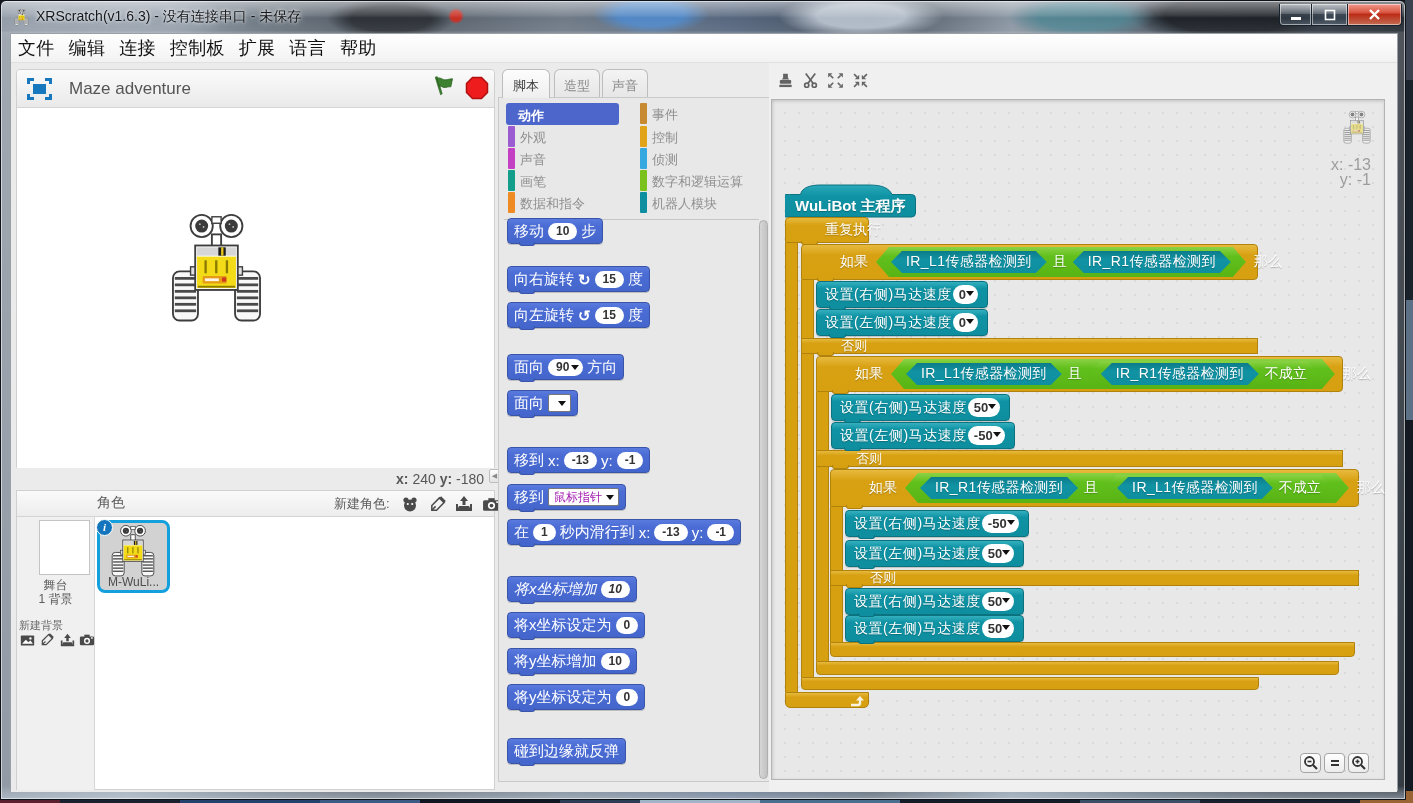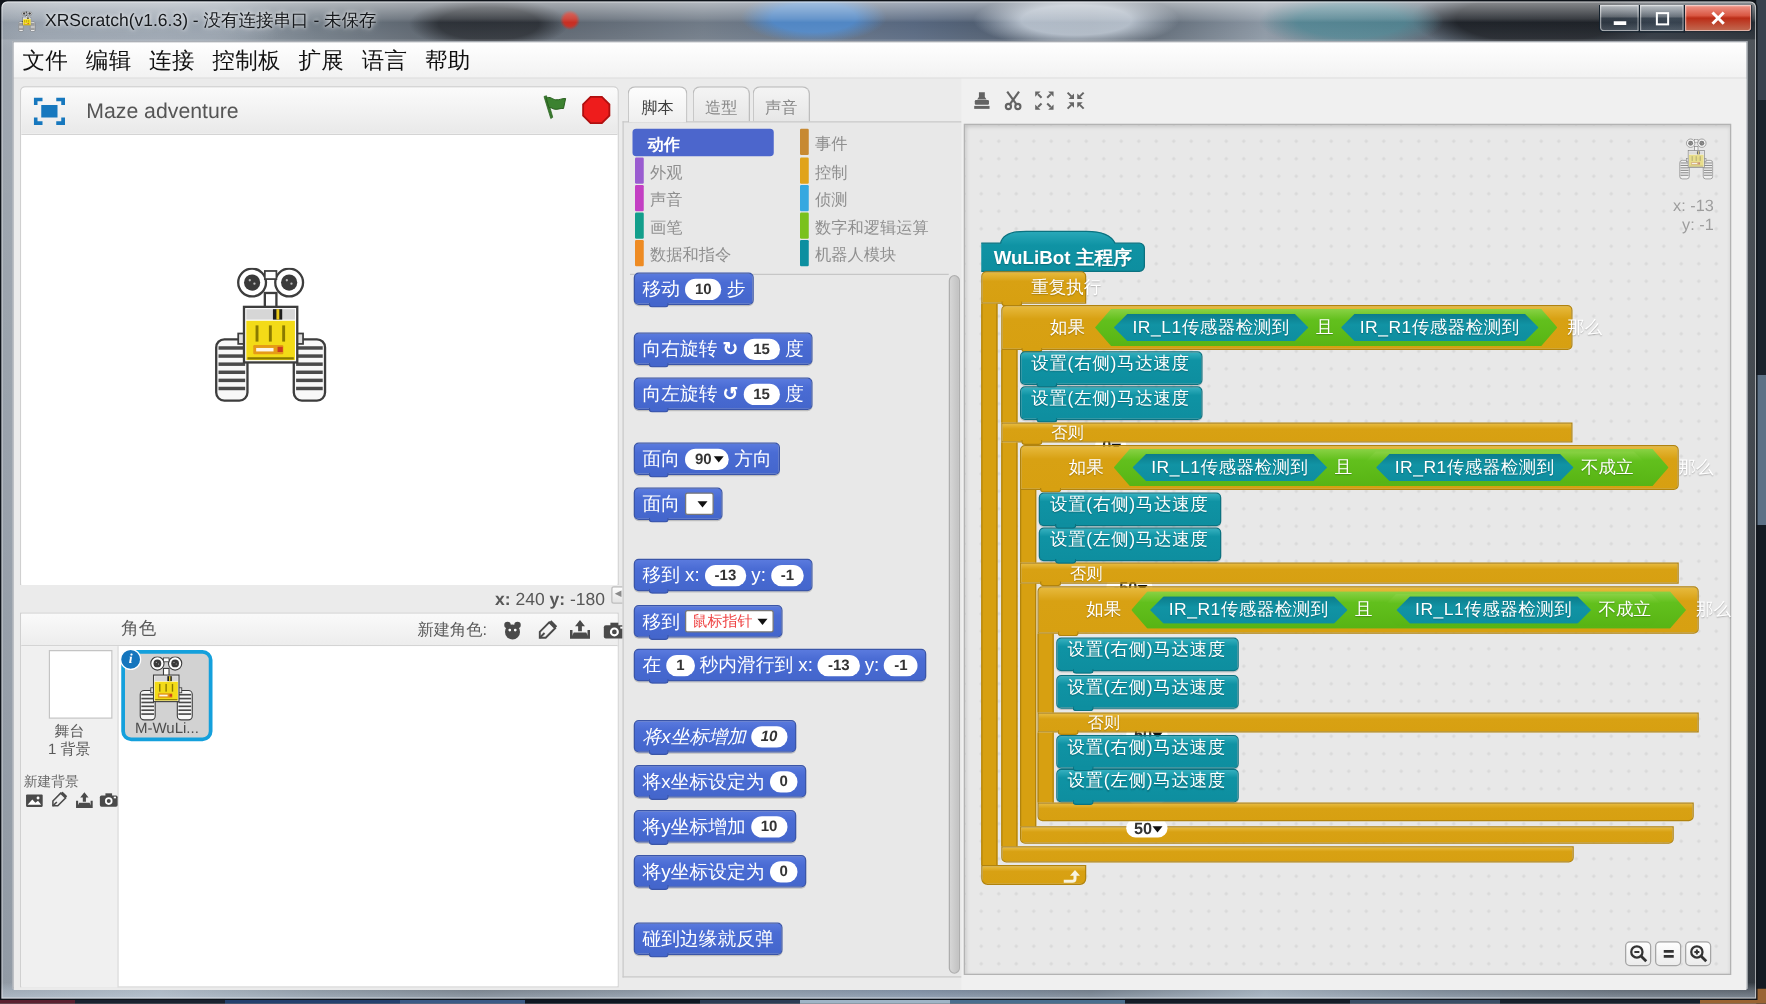--- a/index.html
+++ b/index.html
@@ -95,54 +95,54 @@
   .cat-row { position:absolute; font-size:13px; color:#8f8f8f; }
   .cat-swatch { position:absolute; width:7px; height:21px; border-radius:1px; }
   .cat-label { position:absolute; left:12px; top:3px; white-space:nowrap; }
   .cat-divider { position:absolute; left:5px; top:121px; width:255px; border-top:1px solid #c6c6c6; }
 
   .pblock { position:absolute; left:8px; height:26px; background:linear-gradient(180deg,#5a7ade,#4a6cd4 30%,#4466cc); border:1px solid #3a55a8; border-radius:4px; display:inline-flex; align-items:center; gap:4px; padding:0 6px; color:#fff; font-size:15px; white-space:nowrap; box-shadow:0 1px 0 rgba(0,0,0,.18); }
   .pblock::after { content:""; position:absolute; left:11px; bottom:-3px; width:14px; height:3px; background:#4466cc; border:1px solid #3a55a8; border-top:none; border-radius:0 0 3px 3px; }
   .pblock .oval { position:relative; background:#fff; border-radius:9px; min-width:20px; height:17px; font-size:12px; font-weight:bold; color:#333; display:inline-flex; align-items:center; justify-content:center; padding:0 8px; }
   .pblock .oval.dd { padding-right:14px; }
   .pblock .oval.dd::after, .rectdd::after { content:""; position:absolute; right:4px; top:6px; border-left:4px solid transparent; border-right:4px solid transparent; border-top:5px solid #111; }
-  .pblock .rectdd { position:relative; background:#fff; border:1px solid #777; border-radius:2px; min-width:22px; height:18px; font-size:12px; color:#ef4444; display:inline-flex; align-items:center; padding:0 16px 0 5px; }
+  .pblock .rectdd { position:relative; background:#fff; border:1px solid #777; border-radius:2px; min-width:22px; height:18px; font-size:12px; color:#a21caf; display:inline-flex; align-items:center; padding:0 16px 0 5px; }
   .pblock .picon { font-size:15px; font-weight:bold; line-height:1; }
 
   .pal-scrollbar { position:absolute; right:1px; top:122px; width:9px; bottom:2px; }
   .pal-thumb { position:absolute; left:0; top:0; width:9px; height:100%; background:linear-gradient(90deg,#d6d6d6,#c2c2c2); border:1px solid #aeaeae; border-radius:5px; }
 
   
   .script-col { position:absolute; left:758px; top:0; width:628px; height:729px; background:#f0f0f0; }
   .script-toolbar { position:absolute; left:8px; top:8px; display:flex; gap:8px; }
   .script-toolbar .tbi { width:17px; height:18px; display:flex; align-items:center; justify-content:center; }
   .canvas { position:absolute; left:2px; top:36px; width:614px; height:681px; background:#e8e8e8; border:1px solid #b3b3b3;
     background-image: radial-gradient(circle, #d9d9d9 1.1px, rgba(0,0,0,0) 1.4px);
     background-size: 14px 14px; background-position: 6px 6px;
     box-shadow: inset 0 2px 3px rgba(0,0,0,.10), inset 2px 0 3px rgba(0,0,0,.06); }
   .canvas-sprite-info { position:absolute; right:10px; top:10px; width:70px; text-align:right; }
   .csi-img { width:28px; height:36px; opacity:.6; filter:saturate(.7); margin-right:3px; }
-  .csi-text { margin-top:11px; font-size:13px; color:#9d9d9d; line-height:15px; padding-right:3px; }
+  .csi-text { margin-top:11px; font-size:16px; color:#9d9d9d; line-height:15px; padding-right:3px; }
   .zoom-ctrls { position:absolute; left:528px; top:653px; display:flex; gap:3px; }
   .zbtn { width:21px; height:20px; background:linear-gradient(180deg,#fefefe,#ececec); border:1px solid #a5a5a5; border-radius:4px; display:flex; align-items:center; justify-content:center; }
 
   
   .stack { position:absolute; left:13px; top:84px; font-size:14px; color:#fff; }
   .stack .abs { position:absolute; }
   .gold-bg { background:linear-gradient(180deg,#e7ba3e,#d8a113 30%,#d7a011); border:1px solid #b1830d; }
   .teal-bg { background:linear-gradient(180deg,#35b0bf,#0f93a4 25%,#0e8e9f); border:1px solid #0b7280; }
   .stxt { text-shadow:0 1px 1px rgba(0,0,0,.25); white-space:nowrap; }
 
   .hat-text { position:absolute; left:10px; top:13px; font-size:15px; font-weight:bold; }
 
   .bar { display:flex; align-items:center;padding-left:32px; }
   .bar::after { content:""; position:absolute; left:15px; bottom:-3px; width:15px; height:3px; background:#d7a011; border:1px solid #b1830d; border-top:none; border-radius:0 0 3px 3px; }
   .arm { background:#d7a011; border-left:1px solid #b1830d; border-right:1px solid #b1830d; }
 
-  .cmd { position:absolute; height:27px; border-radius:4px; display:inline-flex; align-items:center; gap:21px; padding:0 9px 0 8px; white-space:nowrap; box-shadow:0 1px 0 rgba(0,0,0,.15);flex-direction:column; }
+  .cmd { position:absolute; height:27px; border-radius:4px; display:inline-flex; align-items:center; gap:1px; padding:0 9px 0 8px; white-space:nowrap; box-shadow:0 1px 0 rgba(0,0,0,.15); }
   .cmd > .stxt { letter-spacing:0.55px; }
   .cmd::after { content:""; position:absolute; left:12px; bottom:-3px; width:15px; height:3px; background:#0e8e9f; border:1px solid #0b7280; border-top:none; border-radius:0 0 3px 3px; z-index:1; }
   .cmd .oval { position:relative; background:#fff; border-radius:10px; min-width:22px; height:19px; display:inline-flex; align-items:center; justify-content:center; font-size:13px; font-weight:bold; color:#333; padding:0 12px 0 6px; }
   .cmd .oval::after { content:""; position:absolute; right:4px; top:6px; border-left:4px solid transparent; border-right:4px solid transparent; border-top:5px solid #111; }
 
   .ghex { display:inline-flex; align-items:center; gap:6px; height:30px; padding:0 15px;
     background:linear-gradient(180deg,#8ad245,#62c01d 30%,#58b414);
     clip-path:polygon(13px 0%, calc(100% - 13px) 0%, 100% 50%, calc(100% - 13px) 100%, 13px 100%, 0% 50%); }
   .ghex.inner { height:26px; padding:0 13px; }
   .thex { display:inline-flex; align-items:center; height:22px; padding:0 15px; letter-spacing:0.4px;

